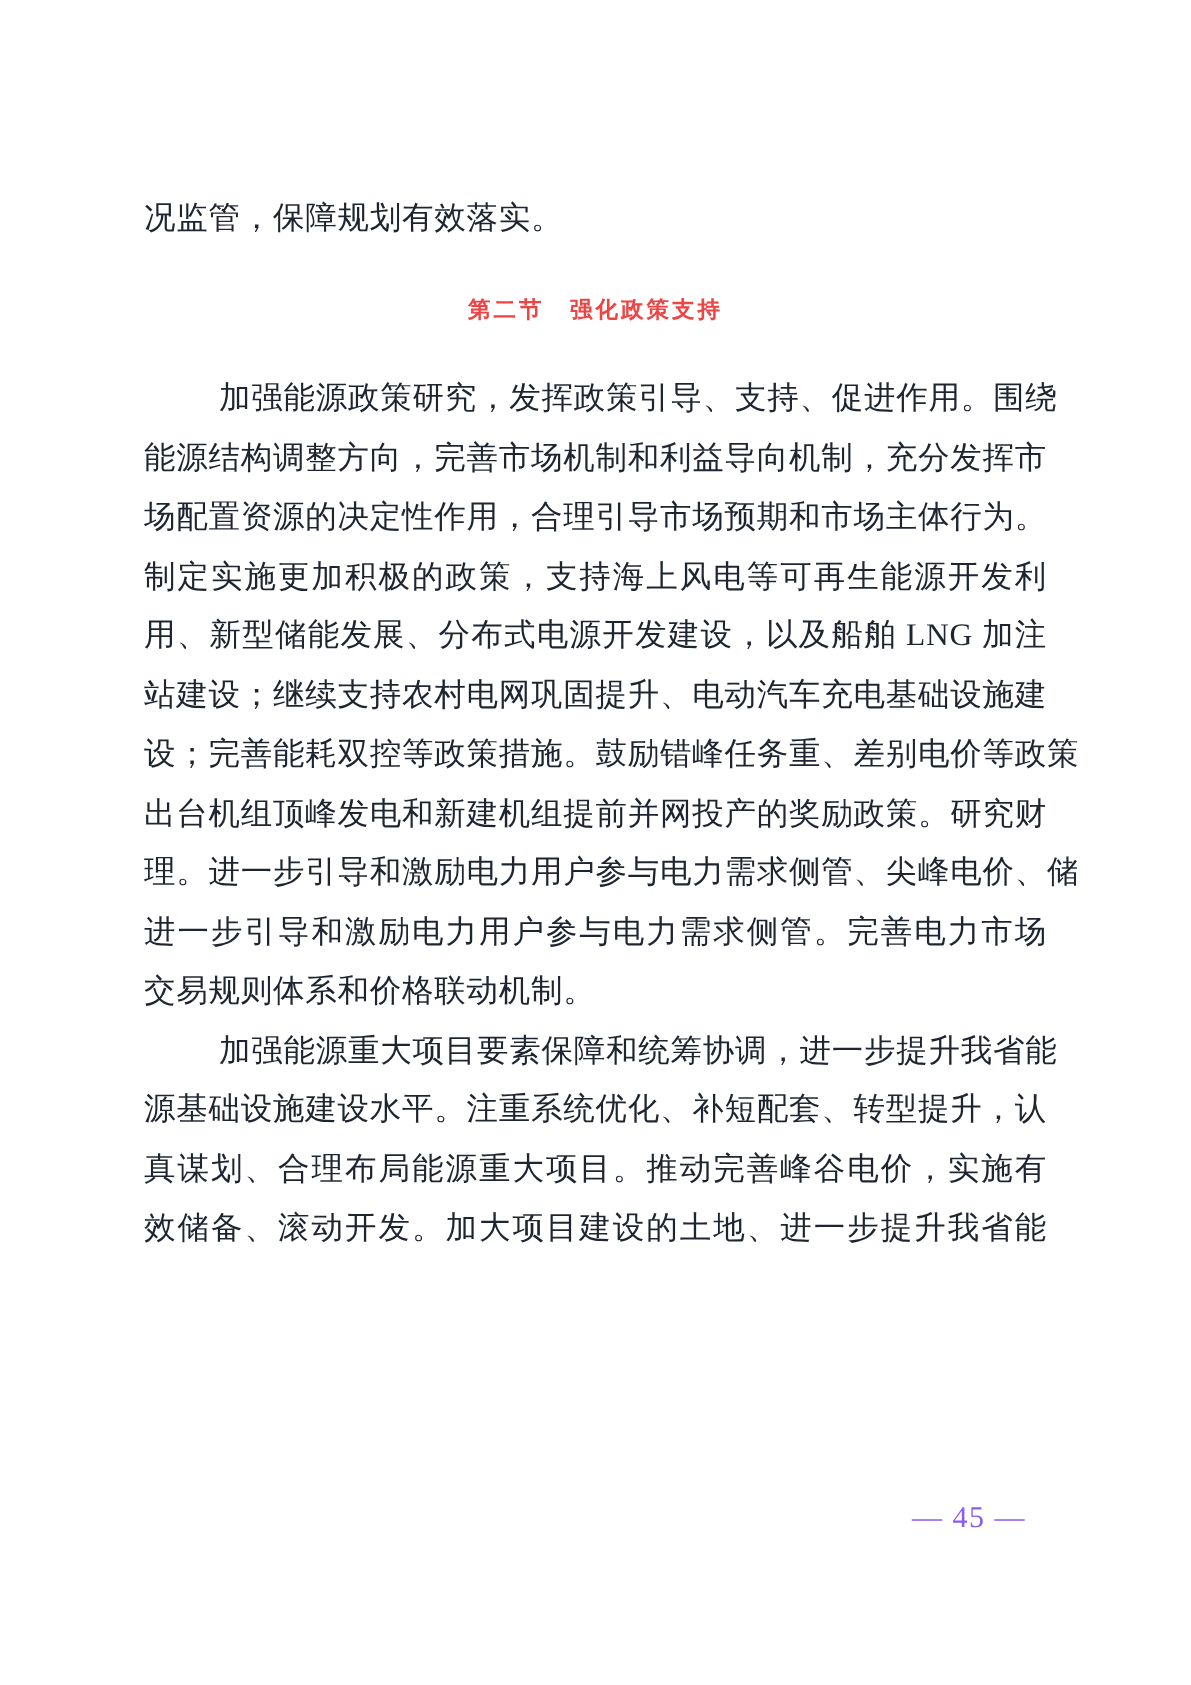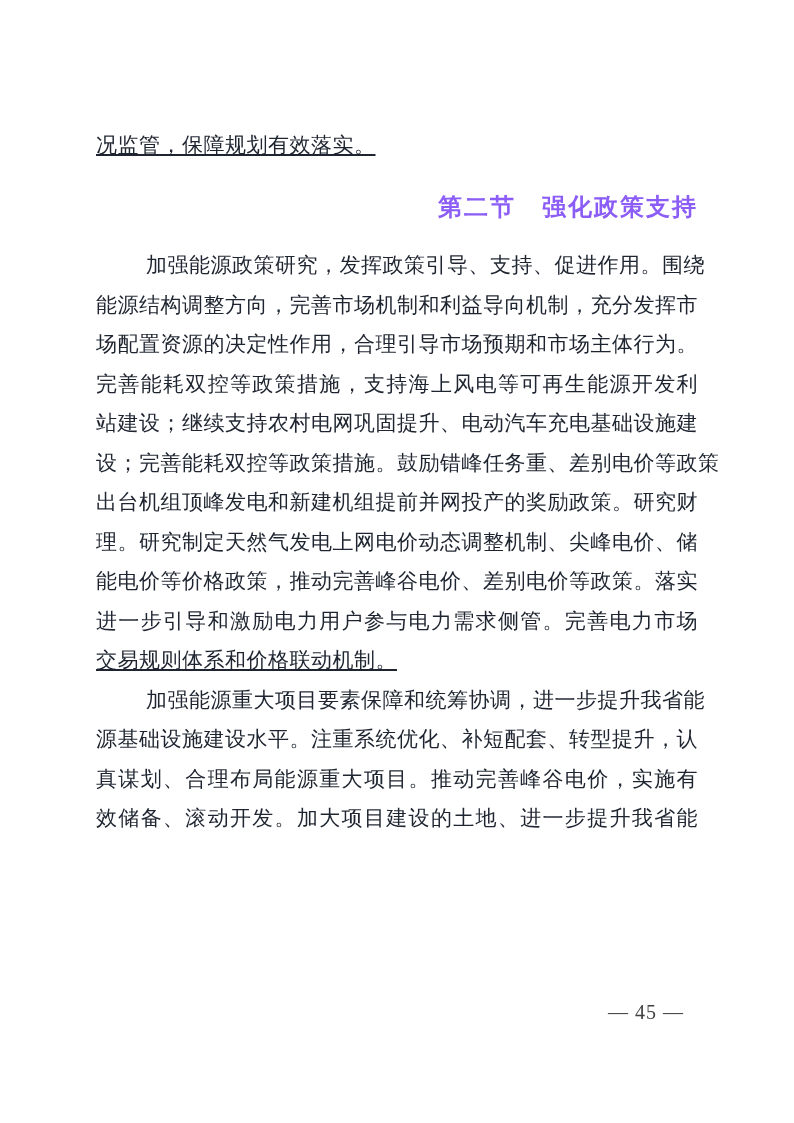--- a/index.html
+++ b/index.html
@@ -31,66 +31,65 @@
     text-justify: inter-character;
     letter-spacing: 0.5px;
     white-space: nowrap;
   }
   .body-line.first {
     text-indent: 50px;
     font-family: Liberation Serif, serif;
   }
   .body-line.last {
     text-align-last: left;
-    text-decoration: underline;
   }
   .section-heading {
     font-family: "Liberation Sans", "DejaVu Sans", sans-serif;
     font-weight: bold;
-    font-size: 24px;
+    font-size: 15px;
     line-height: 46px;
     height: 46px;
-    text-align: right;
+    text-align: center;
     letter-spacing: 2px;
-    color: #8b5cf6;
+    color: #ef4444;
   }
   .heading-1 { margin-top: 18px; margin-bottom: 16.5px; }
   .heading-2 { margin-top: 16.5px; margin-bottom: 20px; }
   .page-footer {
     position: absolute;
     top: 1001px;
     right: 110px;
     font-size: 20px;
     letter-spacing: 1px;
-    color: #404040;
+    color: #8b5cf6;
     font-family: "Liberation Serif", "DejaVu Serif", serif;
   }
 </style>
 </head>
 <body>
 
 <div class="page">
   <div class="content">
 
     <div>
       <div class="body-line last">况监管，保障规划有效落实。</div>
     </div>
 
     <div class="section-heading heading-1">第二节　强化政策支持</div>
 
     <div>
       <div class="body-line first">加强能源政策研究，发挥政策引导、支持、促进作用。围绕</div>
       <div class="body-line">能源结构调整方向，完善市场机制和利益导向机制，充分发挥市</div>
       <div class="body-line">场配置资源的决定性作用，合理引导市场预期和市场主体行为。</div>
-      <div class="body-line">完善能耗双控等政策措施，支持海上风电等可再生能源开发利</div>
+      <div class="body-line">制定实施更加积极的政策，支持海上风电等可再生能源开发利</div>
+      <div class="body-line">用、新型储能发展、分布式电源开发建设，以及船舶 LNG 加注</div>
       <div class="body-line">站建设；继续支持农村电网巩固提升、电动汽车充电基础设施建</div>
       <div class="body-line">设；完善能耗双控等政策措施。鼓励错峰任务重、差别电价等政策</div>
       <div class="body-line">出台机组顶峰发电和新建机组提前并网投产的奖励政策。研究财</div>
-      <div class="body-line">理。研究制定天然气发电上网电价动态调整机制、尖峰电价、储</div>
-      <div class="body-line">能电价等价格政策，推动完善峰谷电价、差别电价等政策。落实</div>
+      <div class="body-line">理。进一步引导和激励电力用户参与电力需求侧管、尖峰电价、储</div>
       <div class="body-line">进一步引导和激励电力用户参与电力需求侧管。完善电力市场</div>
       <div class="body-line last">交易规则体系和价格联动机制。</div>
     </div>
 
 
     <div>
       <div class="body-line first">加强能源重大项目要素保障和统筹协调，进一步提升我省能</div>
       <div class="body-line">源基础设施建设水平。注重系统优化、补短配套、转型提升，认</div>
       <div class="body-line">真谋划、合理布局能源重大项目。推动完善峰谷电价，实施有</div>
       <div class="body-line">效储备、滚动开发。加大项目建设的土地、进一步提升我省能</div>

